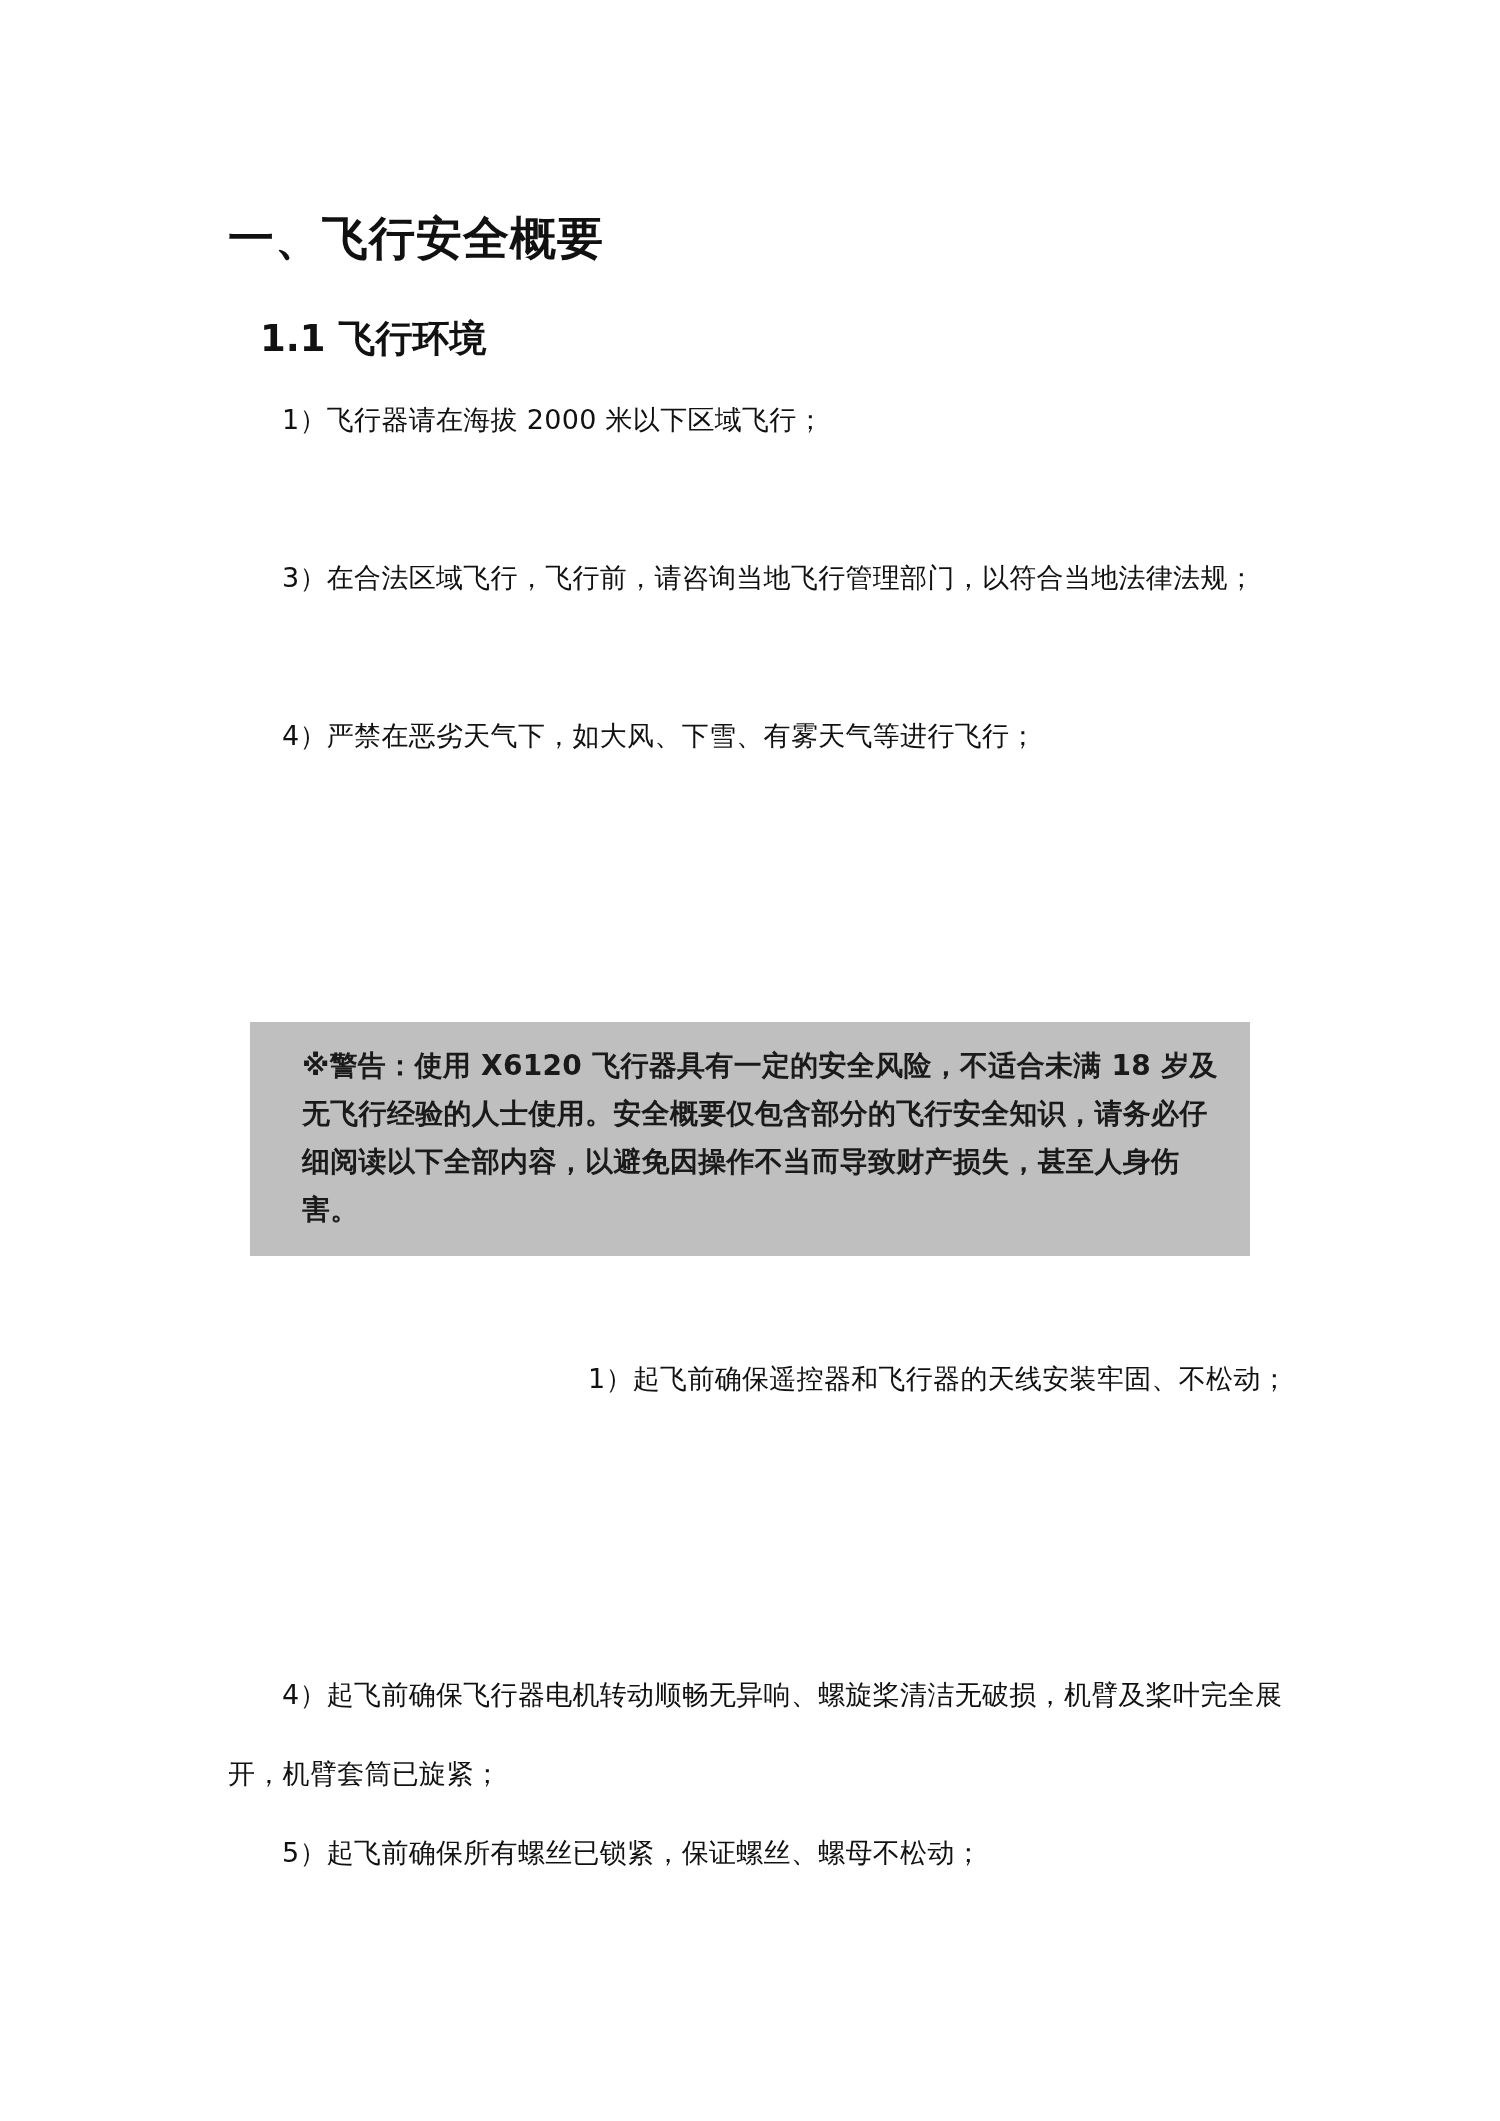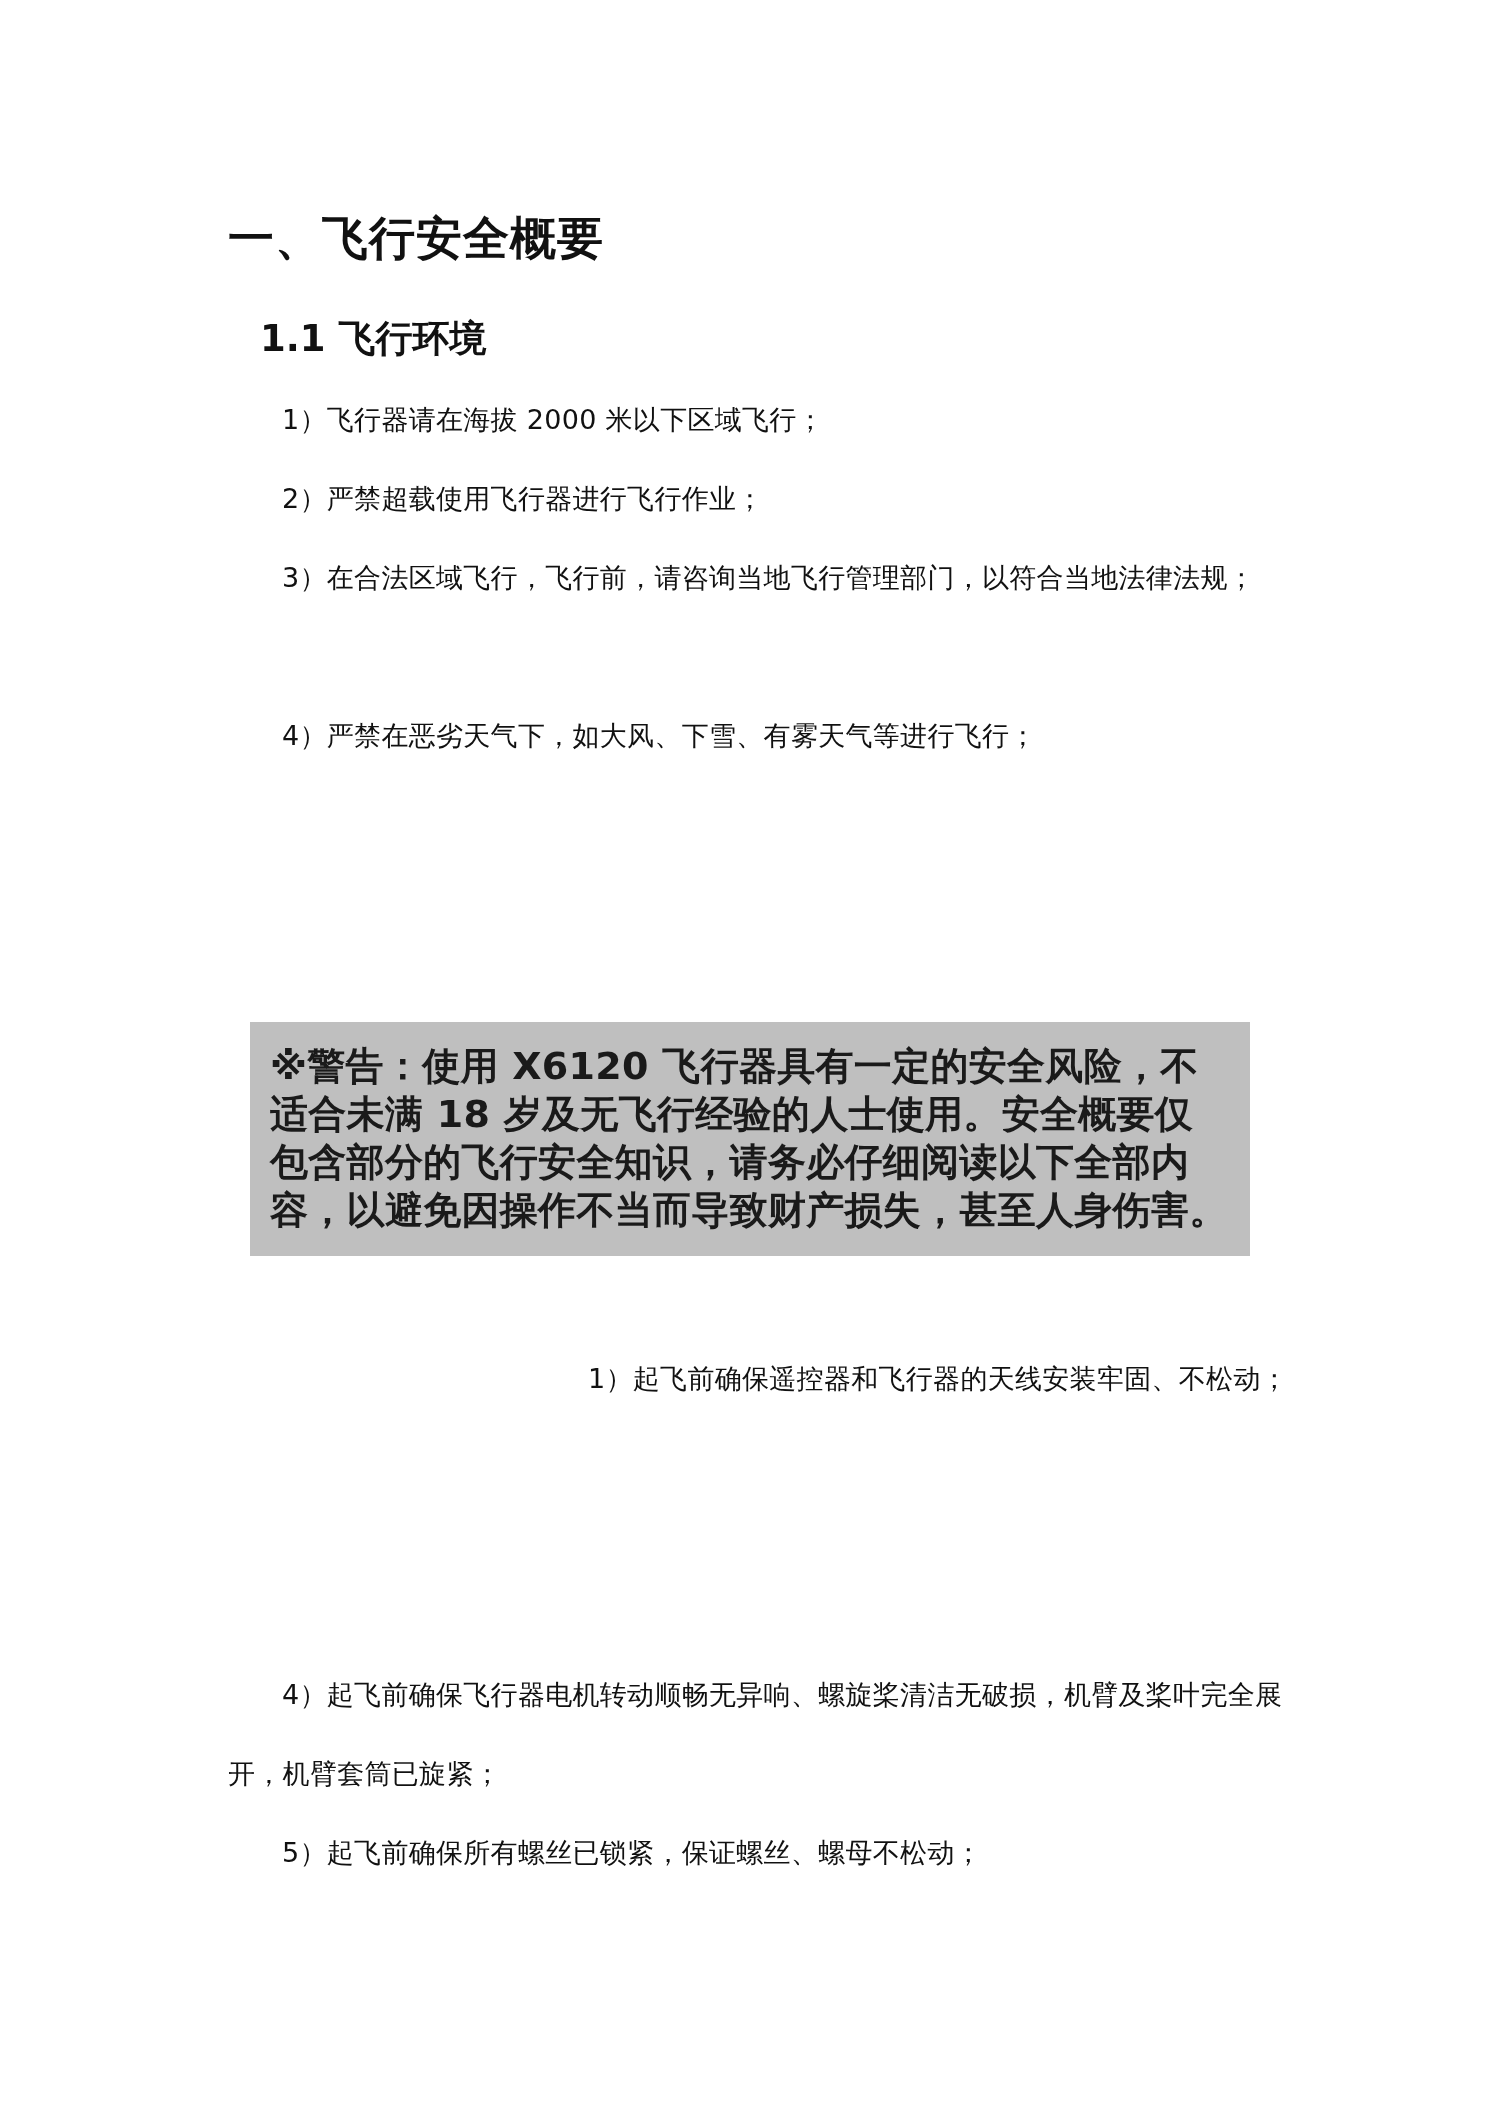--- a/index.html
+++ b/index.html
@@ -7,33 +7,32 @@
            font-family: "DejaVu Sans", "Liberation Sans", sans-serif; color: #111111; }
     .page { position: absolute; left: 0; top: 16px; width: 1500px; height: 2121px; text-decoration: underline; }
     .h1 { position: absolute; left: 228px; top: 192px; font-size: 46px; font-weight: bold;
           letter-spacing: 1px; line-height: 60px; white-space: nowrap; }
     .h2 { position: absolute; left: 228px; font-size: 37px; font-weight: bold;
           line-height: 50px; white-space: nowrap; }
     .para { position: absolute; left: 228px; width: 1060px; font-size: 27px;
             line-height: 79px; text-indent: 54px; letter-spacing: 0.3px; }
     .warn { position: absolute; left: 250px; top: 1006px; width: 1000px; height: 234px;
             background: #bfbfbf; box-sizing: border-box; padding: 20px 20px 0 20px; }
-    .warn-text { font-size: 38px; font-weight: bold; line-height: 48px; color: #1a1a1a;
-                 letter-spacing: 0.3px; }
+    .warn-text { font-size: 28px; font-weight: bold; line-height: 48px; color: #1a1a1a;
+                 letter-spacing: 0.3px; margin-left: 32px; }
   </style>
 </head>
 <body>
 
 <div class="page">
   <div class="h1">一、飞行安全概要</div>
 
   <div class="h2" style="top:298px;margin-left:32px;">1.1  飞行环境</div>
 
   <div class="para" style="top:364px;">1）飞行器请在海拔 2000 米以下区域飞行；</div>
-  <div class="para" style="top:443px;">2）严禁超载使用飞行器进行飞行作业；</div>
   <div class="para" style="top:522px;">3）在合法区域飞行，飞行前，请咨询当地飞行管理部门，以符合当地法律法规；</div>
   <div class="para" style="top:680px;">4）严禁在恶劣天气下，如大风、下雪、有雾天气等进行飞行；</div>
 
   <div class="warn">
     <div class="warn-text">※警告：使用 X6120 飞行器具有一定的安全风险，不适合未满 18 岁及无飞行经验的人士使用。安全概要仅包含部分的飞行安全知识，请务必仔细阅读以下全部内容，以避免因操作不当而导致财产损失，甚至人身伤害。</div>
   </div>
 
 
   <div class="para" style="top:1323px;text-align:right;">1）起飞前确保遥控器和飞行器的天线安装牢固、不松动；</div>
   <div class="para" style="top:1639px;">4）起飞前确保飞行器电机转动顺畅无异响、螺旋桨清洁无破损，机臂及桨叶完全展开，机臂套筒已旋紧；</div>

